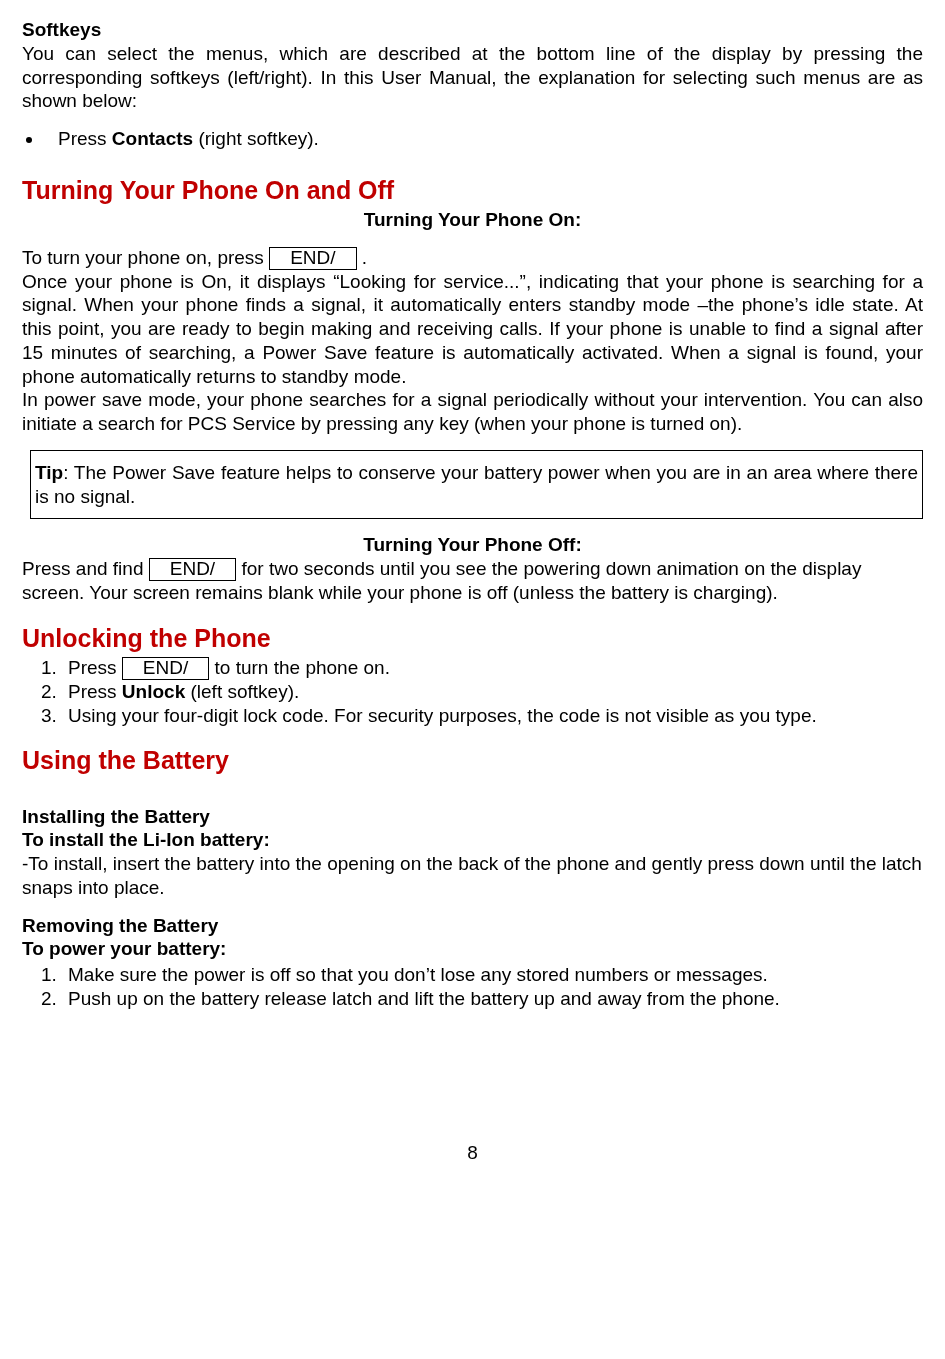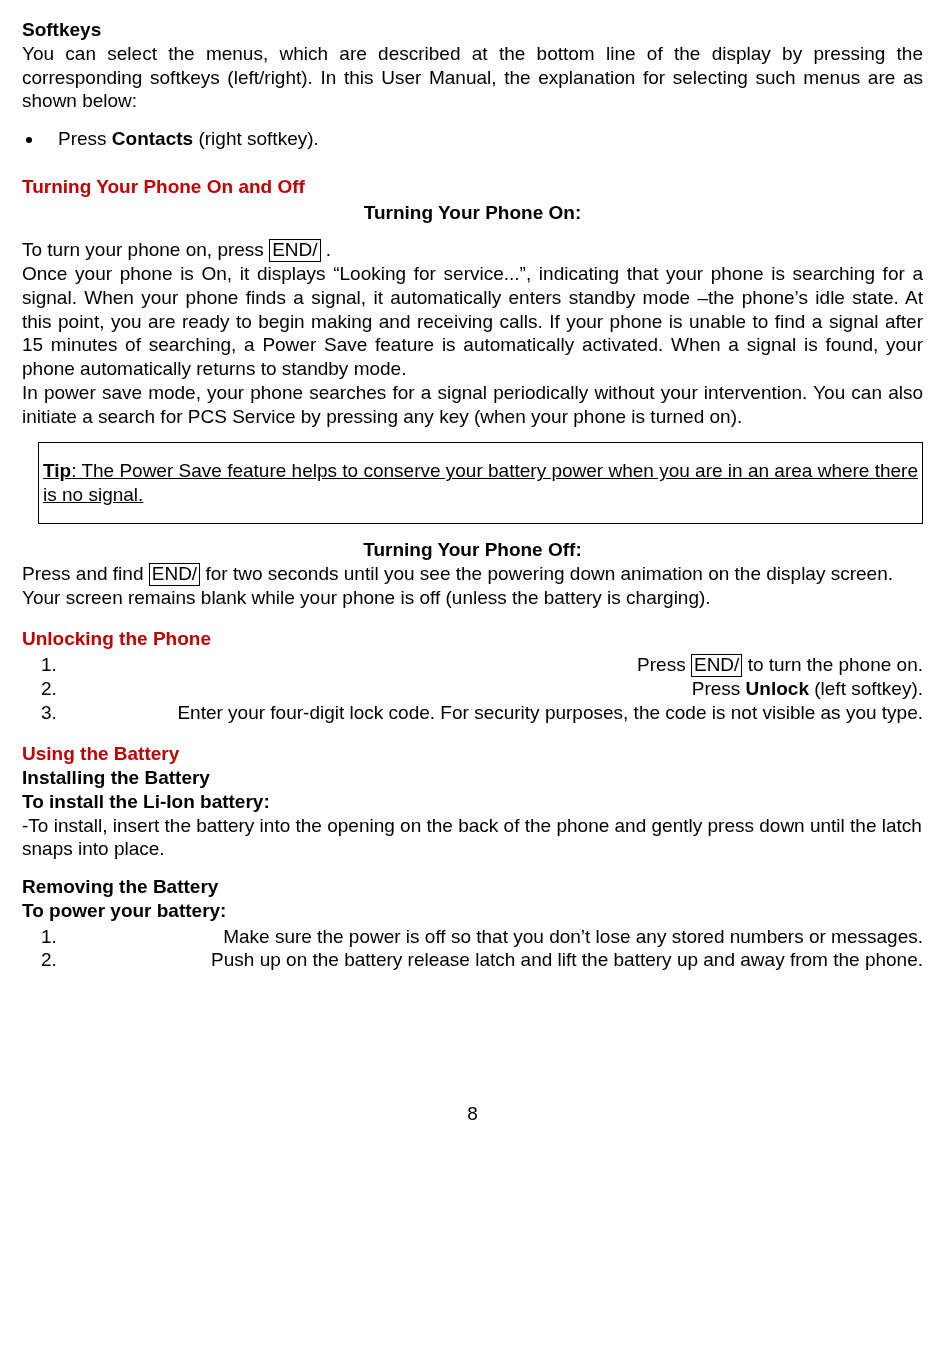--- a/index.html
+++ b/index.html
@@ -9,21 +9,21 @@
     color: #000;
     margin: 0;
     padding: 18px 22px 10px 22px;
     width: 945px;
     box-sizing: border-box;
   }
   .bold { font-weight: bold; }
   .red-heading {
     color: #c00000;
     font-weight: bold;
-    font-size: 19px;
+    font-size: 25px;
     margin-top: 18px;
     margin-bottom: 2px;
   }
   .subhead {
     font-weight: bold;
     margin-top: 2px;
     text-align: center;
   }
   .para-justify {
     text-align: justify;
@@ -31,37 +31,35 @@
   ul.bullet {
     margin: 14px 0 24px 0;
     padding-left: 22px;
   }
   ul.bullet li {
     padding-left: 14px;
   }
   ol.numbered {
     margin: 2px 0 8px 0;
     padding-left: 40px;
-    text-align: right;
   }
   ol.numbered li {
     padding-left: 6px;
   }
   .key {
     border: 1px solid #000;
-    padding: 0px 2px;
+    padding: 0px 20px;
     display: inline-block;
     line-height: 1.1;
   }
   .tip-box {
     border: 1px solid #000;
-    padding: 16px 4px;
-    margin: 14px 0 14px 16px;
+    padding: 10px 4px;
+    margin: 14px 0 14px 8px;
     text-align: justify;
-    text-decoration: underline;
   }
   .spacer { height: 14px; }
   .pagenum {
     text-align: center;
     margin-top: 130px;
     font-size: 19px;
   }
 </style>
 </head>
 <body>
@@ -93,24 +91,24 @@
 </div>
 
 <div class="red-heading">Unlocking the Phone</div>
 <ol class="numbered">
   <li>
     <span>Press </span><span class="key">END/</span><span> to turn the phone on.</span>
   </li>
   <li>
     <span>Press </span><span class="bold">Unlock</span><span> (left softkey).</span>
   </li>
-  <li>Enter your four-digit lock code. For security purposes, the code is not visible as you type.</li>
+  <li>Using your four-digit lock code. For security purposes, the code is not visible as you type.</li>
 </ol>
 
-<div class="red-heading" style="margin-bottom:0">Using the Battery</div>
+<div class="red-heading" style="margin-bottom:28px">Using the Battery</div>
 
 <div class="bold">Installing the Battery</div>
 <div class="bold">To install the Li-Ion battery:</div>
 <div>-To install, insert the battery into the opening on the back of the phone and gently press down until the latch snaps into place.</div>
 
 <div class="spacer"></div>
 
 <div class="bold">Removing the Battery</div>
 <div class="bold">To power your battery:</div>
 <ol class="numbered">

